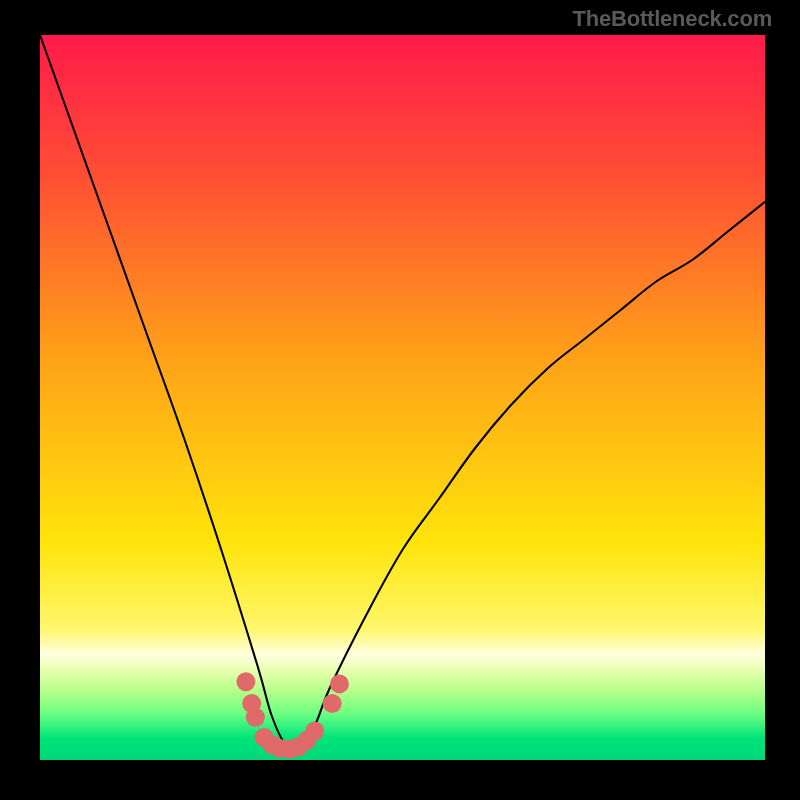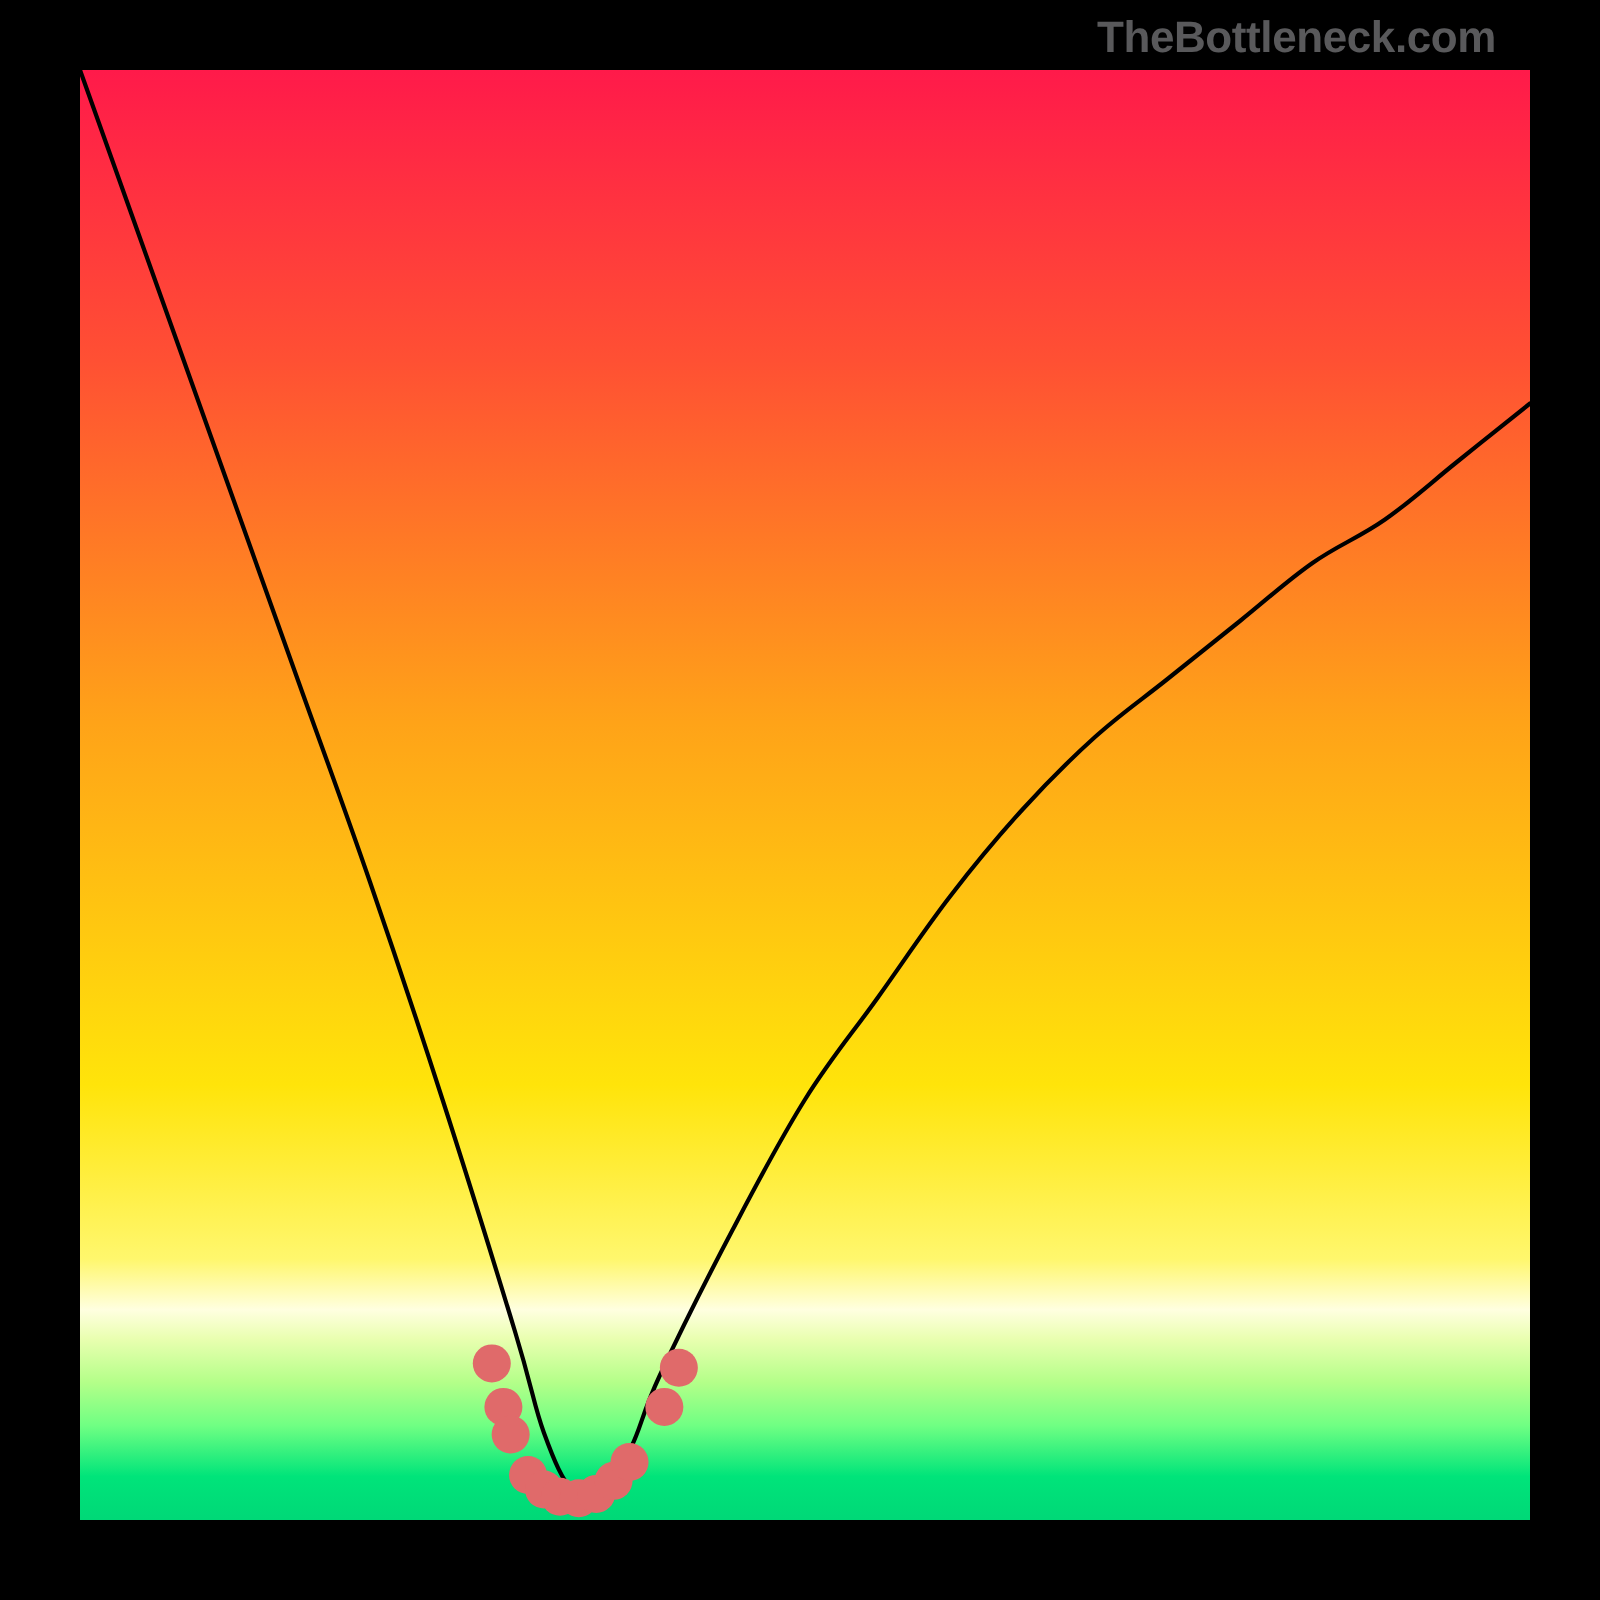--- a/index.html
+++ b/index.html
@@ -21,21 +21,21 @@
     position: absolute;
     left: 40px;
     top: 35px;
     width: 725px;
     height: 725px;
     
   }
   .watermark {
     position: absolute;
     top: 6px;
-    right: 52px;
+    right: 28px;
     font-family: Arial, Helvetica, sans-serif;
     font-size: 22px;
     font-weight: 600;
     color: #59595b;
     letter-spacing: -0.2px;
   }
   svg { display: block; }
 </style>
 </head>
 <body>

